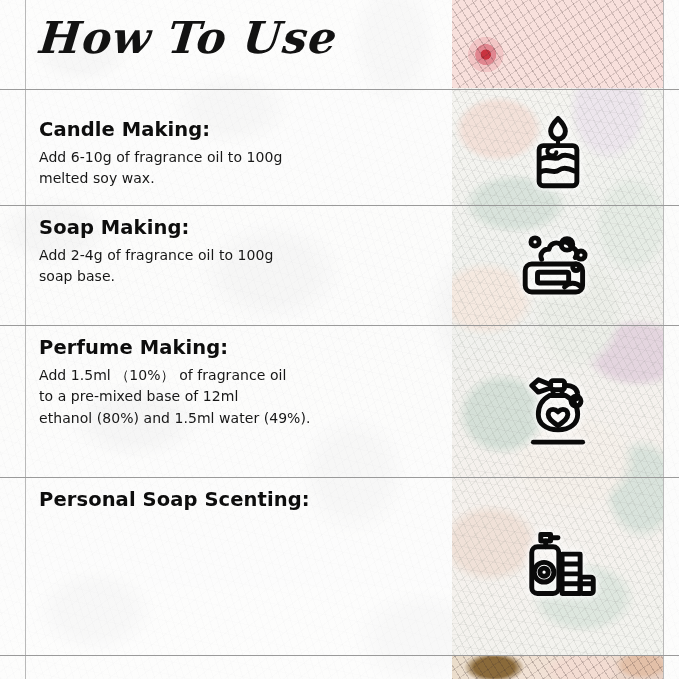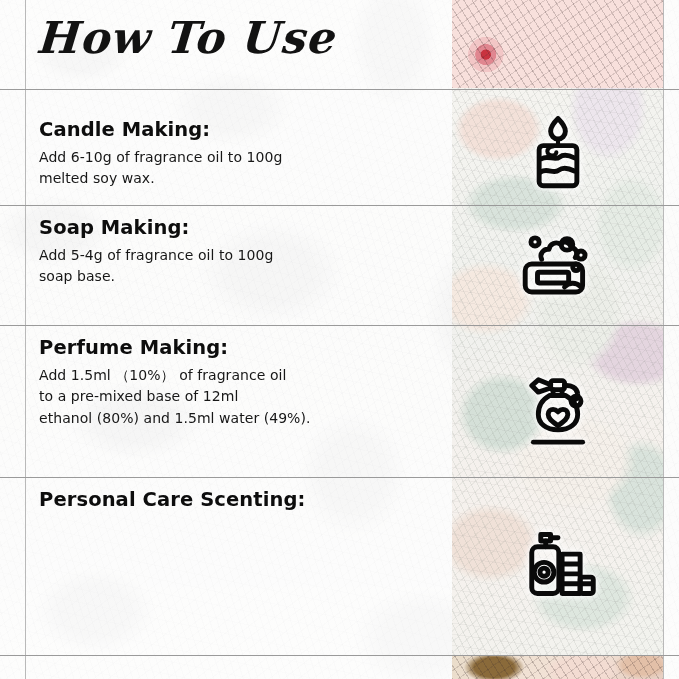--- a/index.html
+++ b/index.html
@@ -230,33 +230,33 @@
   <div class="title">How To Use</div>
 
   <div class="section" style="top:118px;">
     <p class="sec-heading">Candle Making:</p>
     <p class="sec-body">Add 6-10g of fragrance oil to 100g
 melted soy wax.</p>
   </div>
 
   <div class="section" style="top:216px;">
     <p class="sec-heading">Soap Making:</p>
-    <p class="sec-body">Add 5-4g of fragrance oil to 100g
+    <p class="sec-body">Add 2-4g of fragrance oil to 100g
 soap base.</p>
   </div>
 
   <div class="section" style="top:336px;">
     <p class="sec-heading">Perfume Making:</p>
     <p class="sec-body">Add 1.5ml （10%） of fragrance oil
 to a pre-mixed base of 12ml
 ethanol (80%) and 1.5ml water (49%).</p>
   </div>
 
   <div class="section" style="top:488px;">
-    <p class="sec-heading">Personal Care Scenting:</p>
+    <p class="sec-heading">Personal Soap Scenting:</p>
   </div>
 
   <div class="icon-wrap" style="top:112px;">
     <svg viewBox="0 0 100 100" fill="none" stroke="#0a0a0a" stroke-width="6" stroke-linecap="round" stroke-linejoin="round" aria-hidden="true">
       <path d="M50 8c0 0 -9 9 -9 15.5 0 5.2 4 9.5 9 9.5s9 -4.3 9 -9.5C59 17 50 8 50 8z"></path>
       <path d="M50 33v8" stroke-width="5"></path>
       <rect x="27" y="41" width="46" height="49" rx="5"></rect>
       <path d="M30 57c8 -5 16 3 22 -2 5 -4 12 -2 18 1"></path>
       <path d="M29 73c8 -5 16 3 22 -2 5 -4 13 -2 19 1"></path>
       <path d="M44 42c-4 0 -7 3 -7 6s3 5 6 5 5 -2 5 -4" stroke-width="5"></path>

